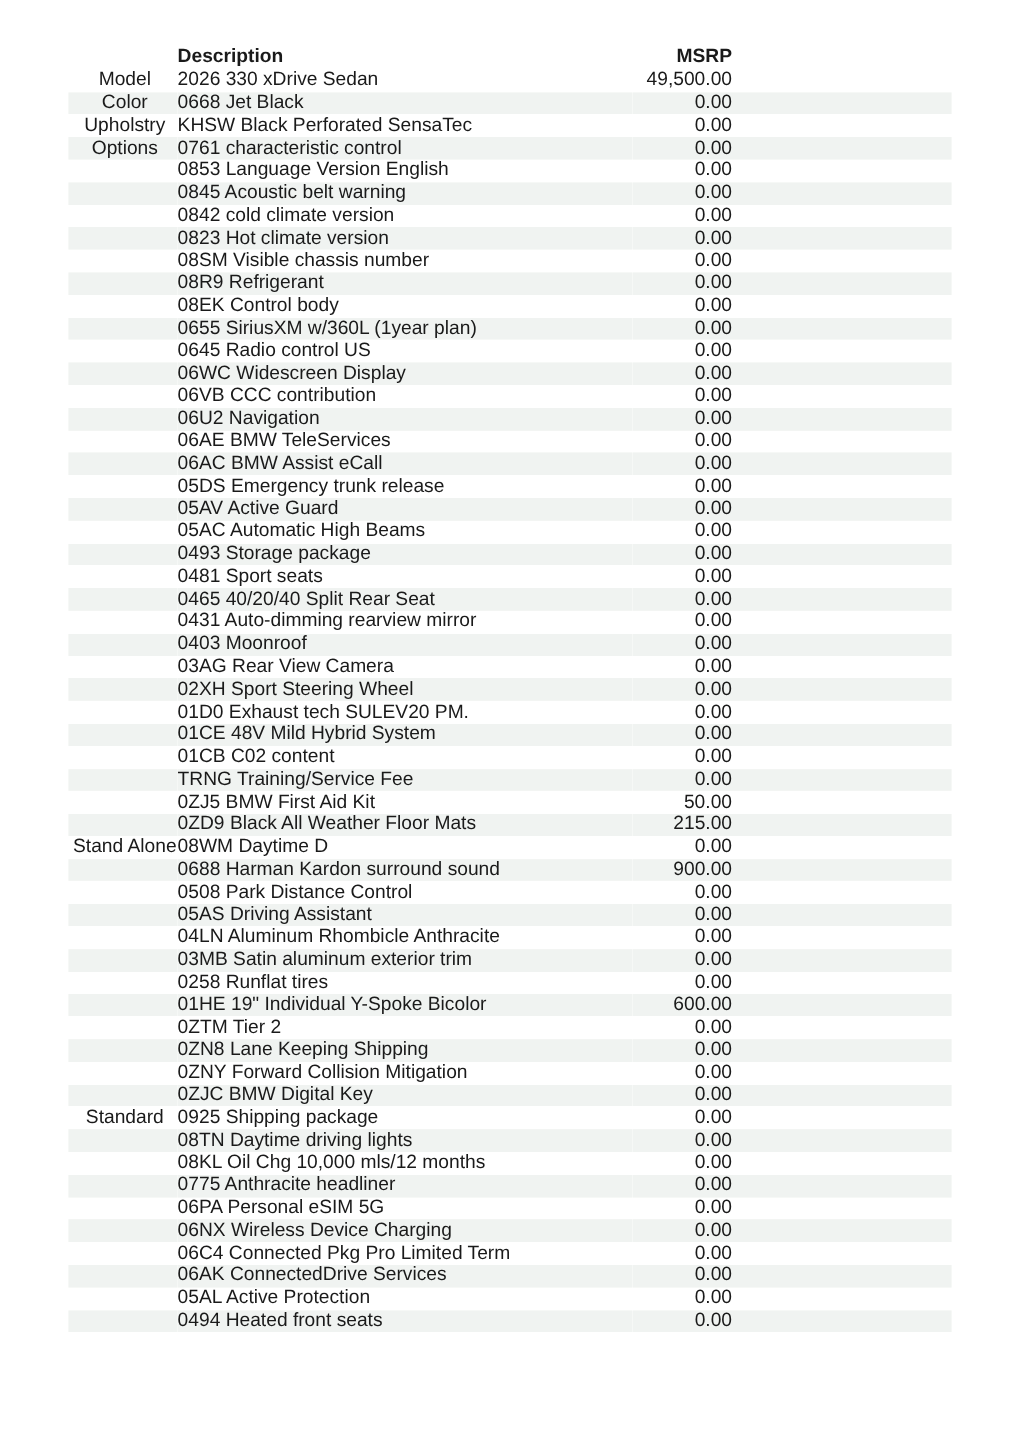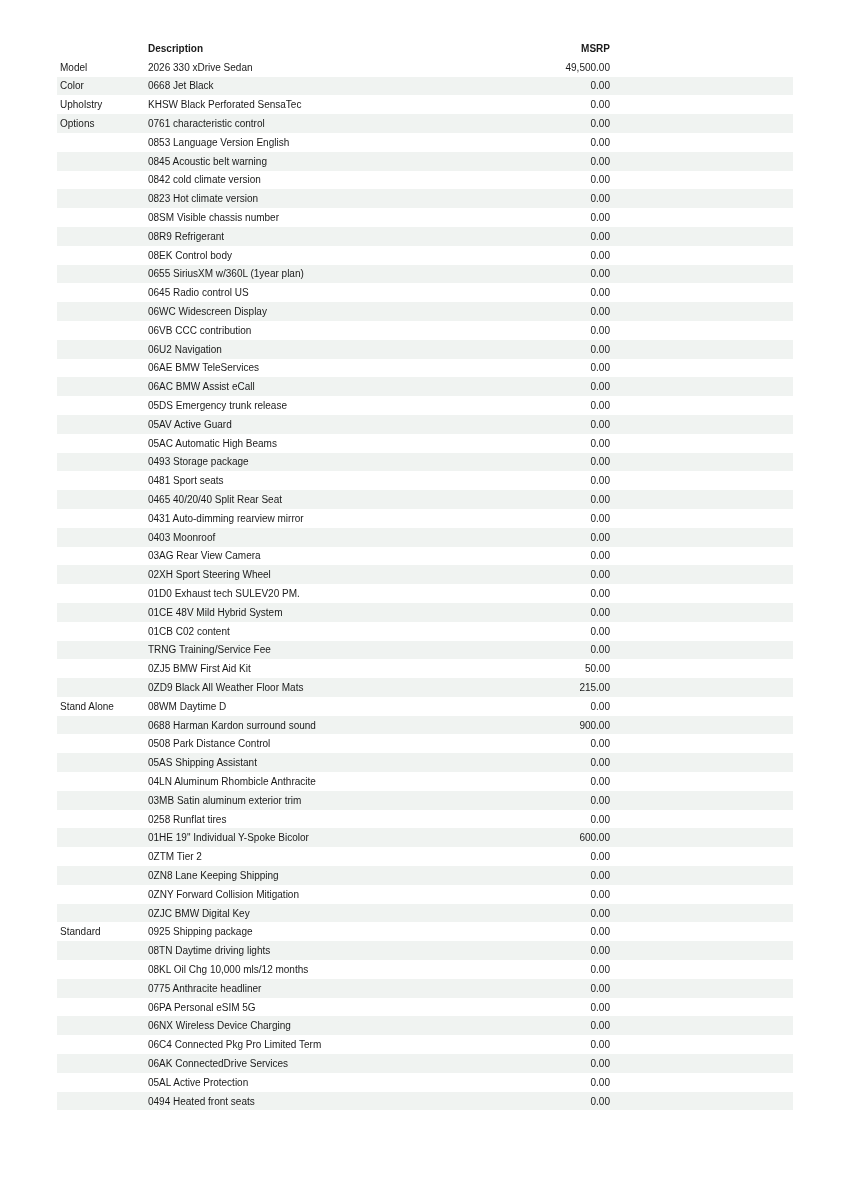--- a/index.html
+++ b/index.html
@@ -20,31 +20,31 @@
     background: #ffffff;
     overflow: hidden;
   }
   table.doc-table {
     position: absolute;
     left: 57px;
     top: 39px;
     width: 736px;
     border-collapse: collapse;
     table-layout: fixed;
-    font-size: 10px;
+    font-size: 16px;
   }
   th, td {
     height: 18.8px;
     padding: 0;
     vertical-align: middle;
     white-space: nowrap;
     overflow: hidden;
     font-weight: normal;
   }
-  .col-category { width: 91px; padding-left: 3px; text-align: left; }
+  .col-category { width: 91px; padding-left: 3px; text-align: center; }
   .col-description { width: 379px; text-align: left; }
   .col-msrp { width: 83px; text-align: right; }
   .col-filler { width: 183px; }
   thead th { font-weight: bold; }
   tbody tr:nth-child(even) { background: var(--stripe-color); }
 </style>
 </head>
 <body>
 
 <div class="page">
@@ -275,21 +275,21 @@
           <td class="col-filler"></td>
         </tr>
         <tr>
           <td class="col-category"></td>
           <td class="col-description">0508 Park Distance Control</td>
           <td class="col-msrp">0.00</td>
           <td class="col-filler"></td>
         </tr>
         <tr>
           <td class="col-category"></td>
-          <td class="col-description">05AS Shipping Assistant</td>
+          <td class="col-description">05AS Driving Assistant</td>
           <td class="col-msrp">0.00</td>
           <td class="col-filler"></td>
         </tr>
         <tr>
           <td class="col-category"></td>
           <td class="col-description">04LN Aluminum Rhombicle Anthracite</td>
           <td class="col-msrp">0.00</td>
           <td class="col-filler"></td>
         </tr>
         <tr>

